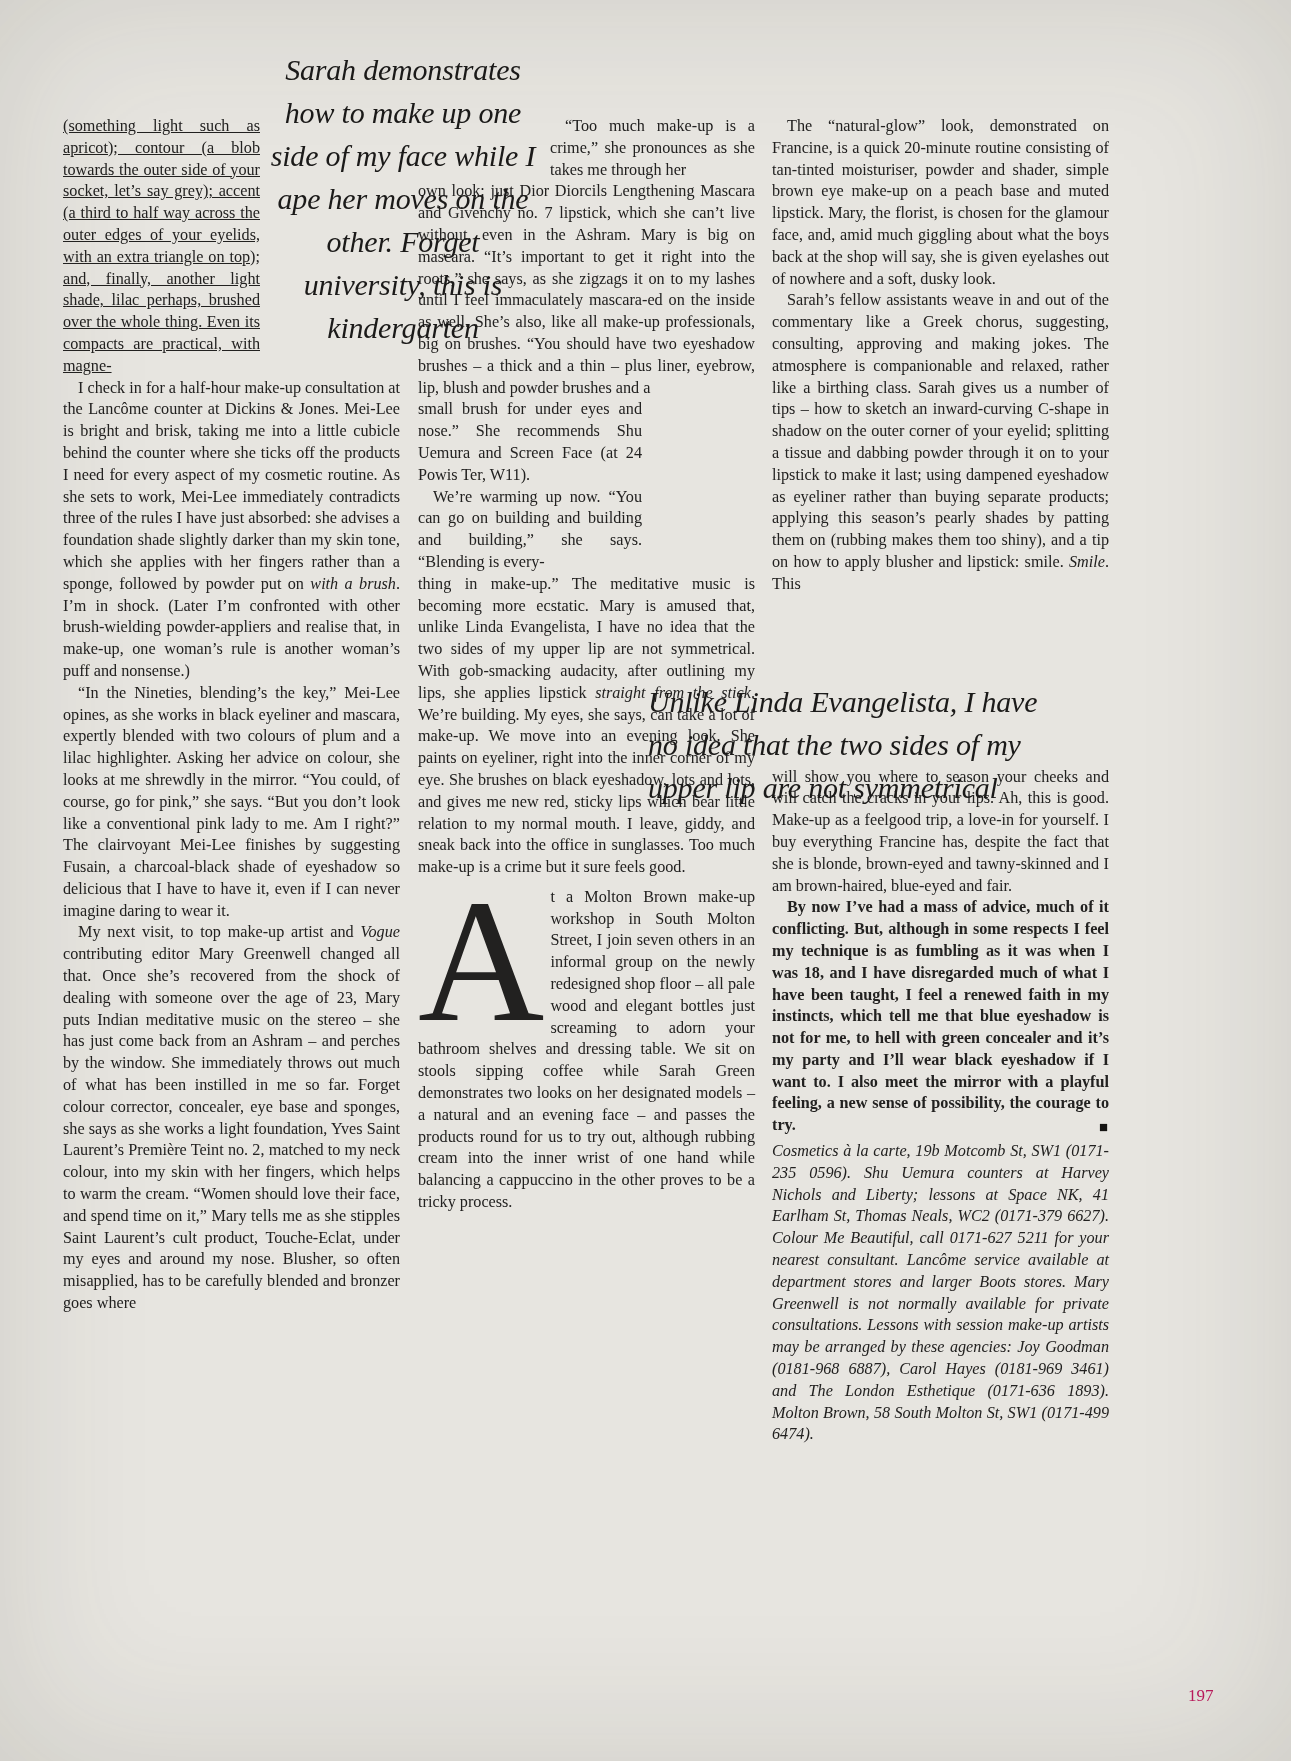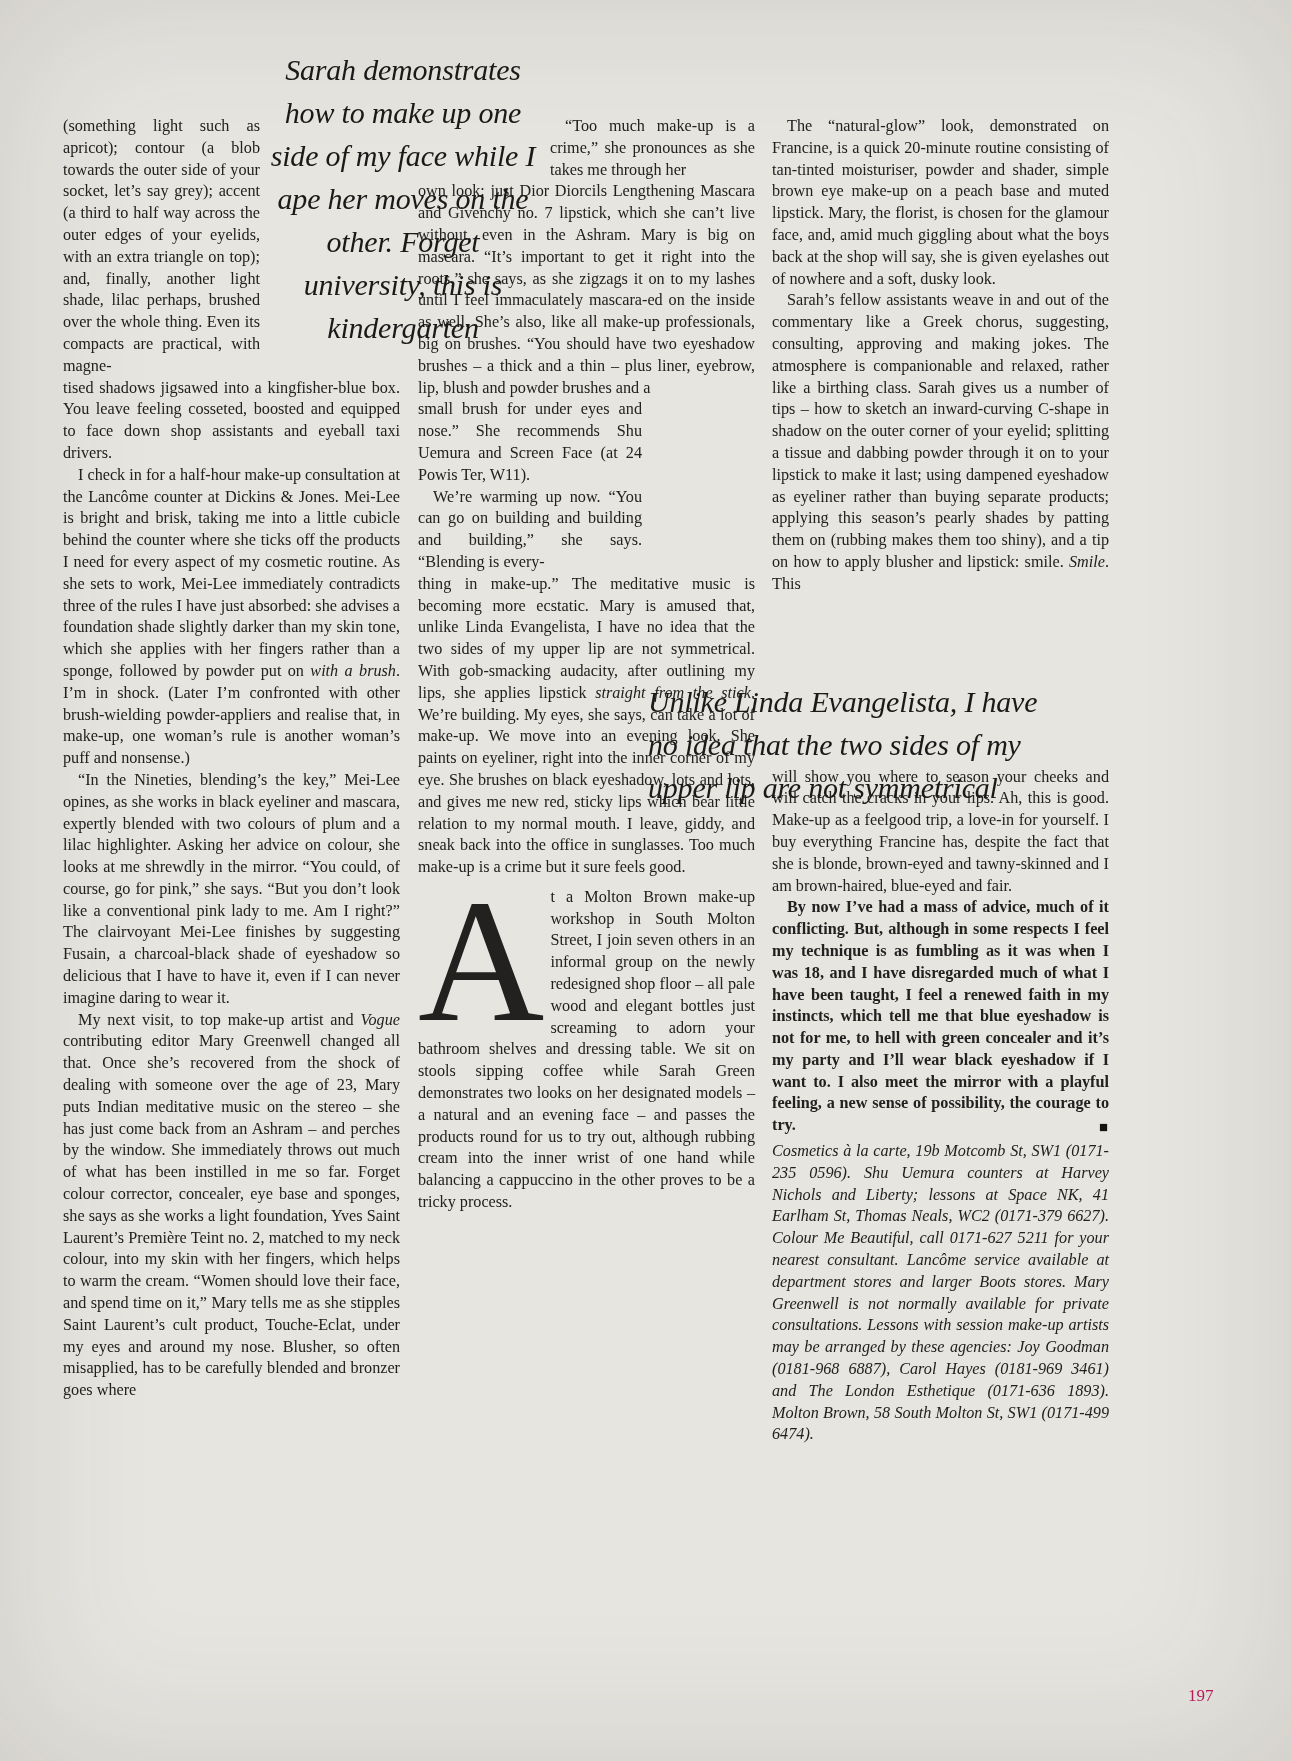--- a/index.html
+++ b/index.html
@@ -24,21 +24,21 @@
   .col { position: absolute; top: 116px; width: 337px; }
   .col1 { left: 63px; }
   .col2 { left: 418px; }
   .col3 { left: 772px; }
   .block { font-size: 16.2px; line-height: 21.8px; text-align: justify; }
   .para { text-align: justify; }
   .para.indent { text-indent: 15px; }
   i { font-style: italic; }
 
   
-  .c1-narrow { width: 197px; }
+  .c1-narrow { width: 197px; text-decoration: underline; }
   .c2-narrow-top { margin-left: 132px; width: 205px; }
   .c2-narrow-mid { width: 224px; }
   .c2-dropcap-block { margin-top: 8px; }
   .c3-lower { margin-top: 171px; }
   .c3-credits { margin-top: 4px; font-style: italic; }
 
   
   .pq {
     position: absolute;
     font-style: italic;
@@ -87,21 +87,20 @@
 <div class="page">
 
   <div class="pq pq-top">Sarah demonstrates<br>how to make up one<br>side of my face while I<br>ape her moves on the<br>other. Forget<br>university, this is<br>kindergarten</div>
   <div class="pq pq-mid">Unlike Linda Evangelista, I have<br>no idea that the two sides of my<br>upper lip are not symmetrical</div>
 
   <div class="col col1">
     <div class="block c1-narrow">
       <p class="para">(something light such as apricot); contour (a blob towards the outer side of your socket, let’s say grey); accent (a third to half way across the outer edges of your eyelids, with an extra triangle on top); and, finally, another light shade, lilac perhaps, brushed over the whole thing. Even its compacts are practical, with magne-</p>
     </div>
     <div class="block">
-      <p class="para">tised shadows jigsawed into a kingfisher-blue box. You leave feeling cosseted, boosted and equipped to face down shop assistants and eyeball taxi drivers.</p>
       <p class="para indent">I check in for a half-hour make-up consultation at the Lancôme counter at Dickins &amp; Jones. Mei-Lee is bright and brisk, taking me into a little cubicle behind the counter where she ticks off the products I need for every aspect of my cosmetic routine. As she sets to work, Mei-Lee immediately contradicts three of the rules I have just absorbed: she advises a foundation shade slightly darker than my skin tone, which she applies with her fingers rather than a sponge, followed by powder put on <i>with a brush</i>. I’m in shock. (Later I’m confronted with other brush-wielding powder-appliers and realise that, in make-up, one woman’s rule is another woman’s puff and nonsense.)</p>
       <p class="para indent">“In the Nineties, blending’s the key,” Mei-Lee opines, as she works in black eyeliner and mascara, expertly blended with two colours of plum and a lilac highlighter. Asking her advice on colour, she looks at me shrewdly in the mirror. “You could, of course, go for pink,” she says. “But you don’t look like a conventional pink lady to me. Am I right?” The clairvoyant Mei-Lee finishes by suggesting Fusain, a charcoal-black shade of eyeshadow so delicious that I have to have it, even if I can never imagine daring to wear it.</p>
       <p class="para indent">My next visit, to top make-up artist and <i>Vogue</i> contributing editor Mary Greenwell changed all that. Once she’s recovered from the shock of dealing with someone over the age of 23, Mary puts Indian meditative music on the stereo – she has just come back from an Ashram – and perches by the window. She immediately throws out much of what has been instilled in me so far. Forget colour corrector, concealer, eye base and sponges, she says as she works a light foundation, Yves Saint Laurent’s Première Teint no. 2, matched to my neck colour, into my skin with her fingers, which helps to warm the cream. “Women should love their face, and spend time on it,” Mary tells me as she stipples Saint Laurent’s cult product, Touche-Eclat, under my eyes and around my nose. Blusher, so often misapplied, has to be carefully blended and bronzer goes where</p>
     </div>
   </div>
 
   <div class="col col2">
     <div class="block c2-narrow-top">
       <p class="para indent">“Too much make-up is a crime,” she pronounces as she takes me through her</p>
     </div>

